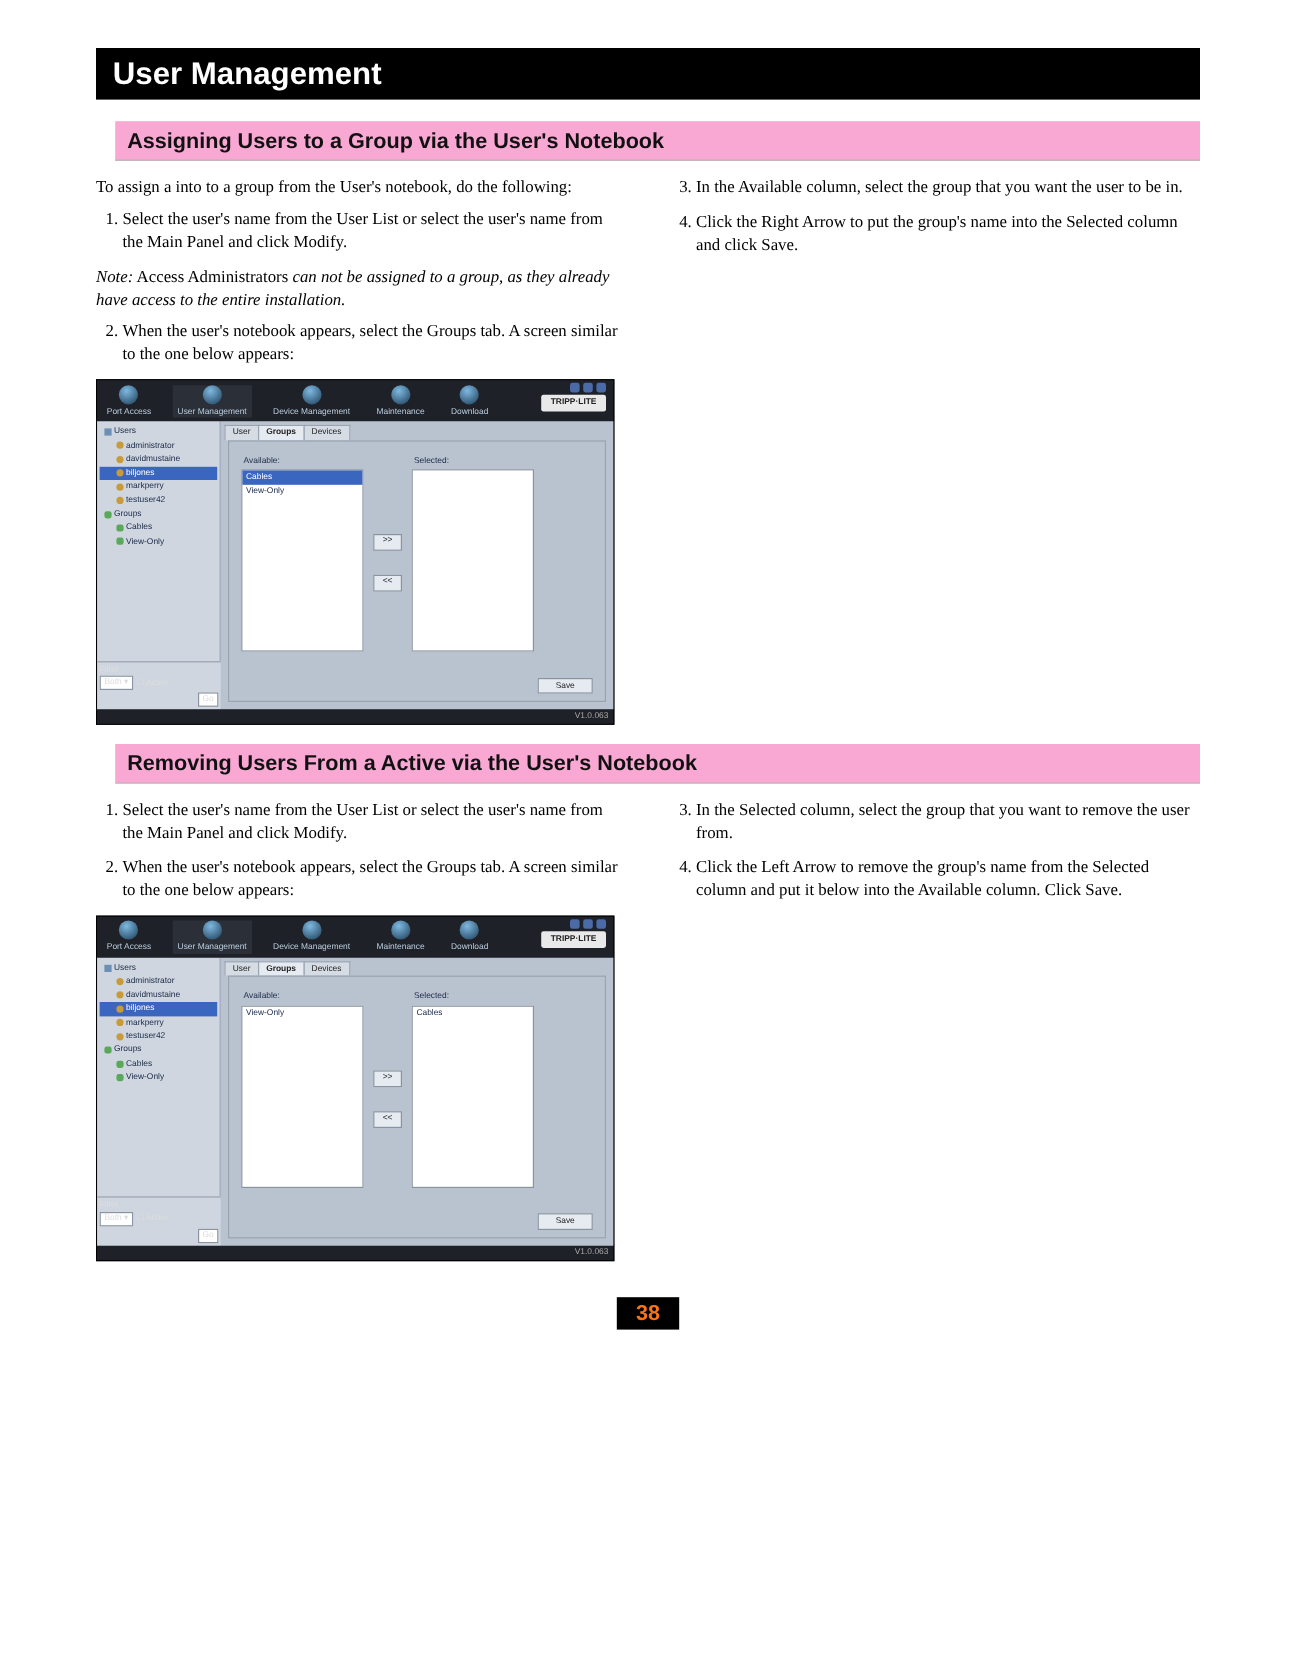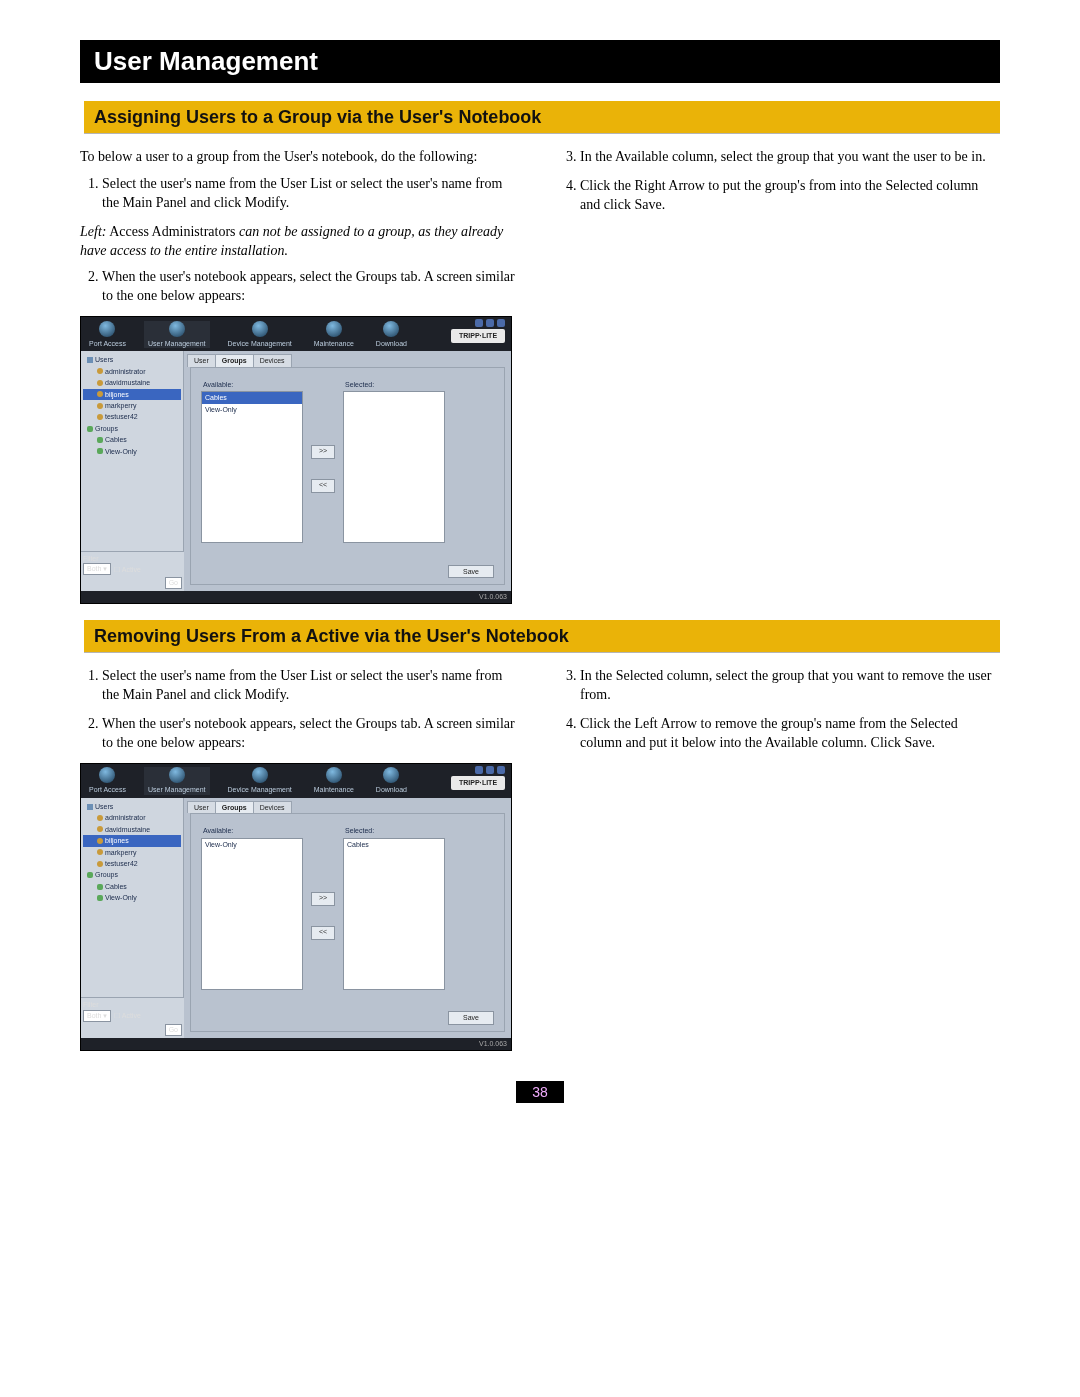--- a/index.html
+++ b/index.html
@@ -20,27 +20,27 @@
   .main-header {
     background: #000;
     color: #fff;
     font-family: Arial, Helvetica, sans-serif;
     font-weight: bold;
     font-size: 26px;
     padding: 6px 14px;
     margin-bottom: 18px;
   }
   .section-header {
-    background: #eab308;
+    background: #f9a8d4;
     color: #111;
     font-family: Arial, Helvetica, sans-serif;
     font-weight: bold;
     font-size: 18px;
     padding: 6px 10px;
-    margin: 16px 0 14px 4px;
+    margin: 16px 0 14px 16px;
     box-shadow: inset 0 -1px 0 #b5b5b5;
   }
   .two-col {
     display: flex;
     gap: 36px;
   }
   .col {
     flex: 1;
     line-height: 1.35;
   }
@@ -202,46 +202,46 @@
   }
   .sidebar-wrap { display:flex; flex-direction:column; }
 
   .pagenum {
     position: relative;
     text-align: center;
     margin-top: 30px;
   }
   .pagenum .num {
     display:inline-block;
-    background:#000; color:#f0abfc;
+    background:#000; color:#f97316;
     font-family: Arial, sans-serif;
-    font-weight:normal;
-    font-size: 14px;
+    font-weight:bold;
+    font-size: 18px;
     padding: 3px 16px;
   }
 </style>
 </head>
 <body>
 
 <div class="page">
 
   <div class="main-header">User Management</div>
 
   <div class="section-header">Assigning Users to a Group via the User's Notebook</div>
 
   <div class="two-col">
     <div class="col">
-      <p>To below a user to a group from the User's notebook, do the following:</p>
+      <p>To assign a into to a group from the User's notebook, do the following:</p>
       <ol start="1">
         <li>
           <span>Select the user's name from the User List or select the user's name from the Main Panel and click Modify.</span>
         </li>
       </ol>
       <p>
-        <em class="italic"><span>Left:</span></em><span> Access Administrators </span><em class="italic"><span>can not be assigned to a group, as they already have access to the entire installation.</span></em>
+        <em class="italic"><span>Note:</span></em><span> Access Administrators </span><em class="italic"><span>can not be assigned to a group, as they already have access to the entire installation.</span></em>
       </p>
       <ol start="2">
         <li>
           <span>When the user's notebook appears, select the Groups tab. A screen similar to the one below appears:</span>
         </li>
       </ol>
 
       <div class="ui-mock">
         <div class="ui-topbar">
           <div class="nav-item">
@@ -350,21 +350,21 @@
             </div>
           </div>
         </div>
         <div class="ui-footer">V1.0.063</div>
       </div>
 
     </div>
     <div class="col">
       <ol start="3">
         <li><span>In the Available column, select the group that you want the user to be in.</span></li>
-        <li><span>Click the Right Arrow to put the group's from into the Selected column and click Save.</span></li>
+        <li><span>Click the Right Arrow to put the group's name into the Selected column and click Save.</span></li>
       </ol>
     </div>
   </div>
 
   <div class="section-header">Removing Users From a Active via the User's Notebook</div>
 
   <div class="two-col">
     <div class="col">
       <ol start="1">
         <li><span>Select the user's name from the User List or select the user's name from the Main Panel and click Modify.</span></li>

